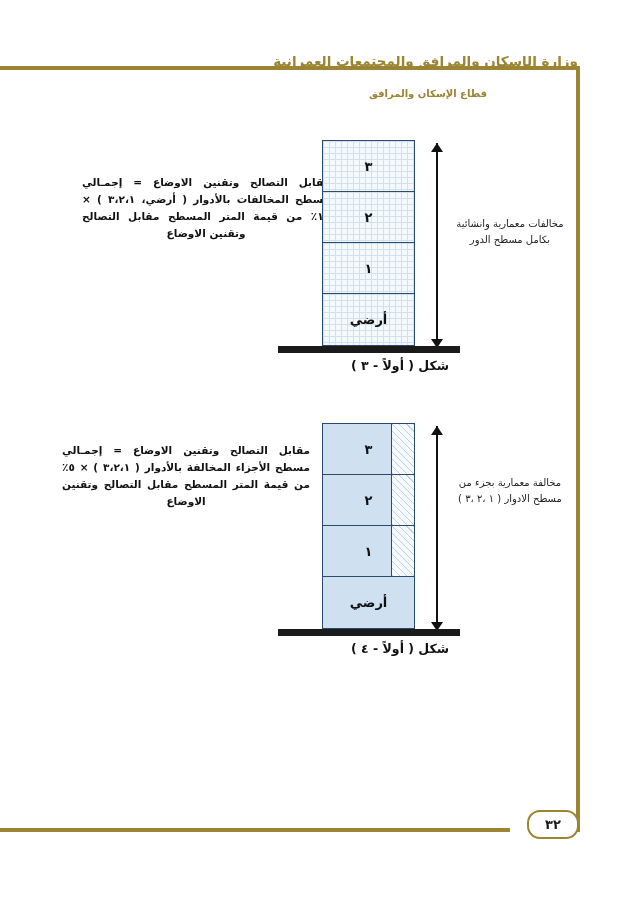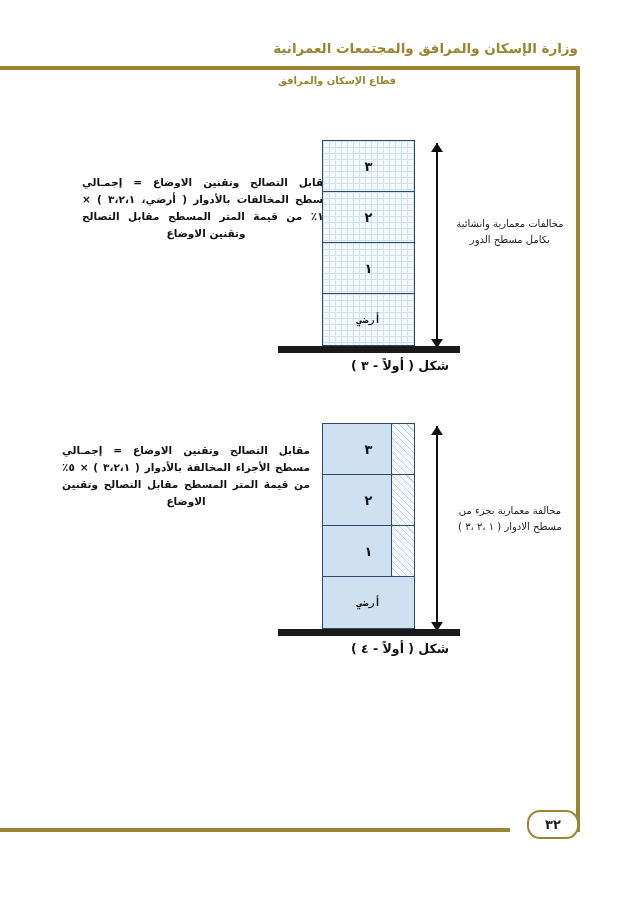--- a/index.html
+++ b/index.html
@@ -52,23 +52,23 @@
     top: 828px;
     width: 510px;
     height: 4px;
     background: #9b8432;
   }
 
   
   .header {
     position: absolute;
     right: 52px;
-    top: 39px;
+    top: 52px;
     width: 300px;
-    text-align: left;
+    text-align: center;
   }
   .header-title {
     font-size: 13.5px;
     font-weight: bold;
     color: #9b8432;
     letter-spacing: 0.2px;
     line-height: 1.35;
     white-space: nowrap;
   }
   .header-sub {
@@ -139,22 +139,21 @@
     background-color: #cfe0f1;
   }
   .floor-label {
     position: relative;
     z-index: 3;
     font-size: 13px;
     font-weight: bold;
     color: #111111;
   }
   .floor-label-ground {
-    font-size: 10px;
-    font-family: Liberation Mono, monospace;
+    font-size: 13px;
   }
   .hatch-strip {
     position: absolute;
     right: 0;
     top: 0;
     bottom: 0;
     width: 23px;
     z-index: 2;
     background-color: #f6fafd;
     background-image: repeating-linear-gradient(
@@ -310,21 +309,21 @@
         <span class="floor-label floor-label-ground">أرضي</span>
       </div>
     </div>
 
     <div class="dim-arrow" style="top:3px; height:205px;">
       <div class="dim-line"></div>
       <div class="dim-head dim-head-up"></div>
       <div class="dim-head dim-head-down"></div>
     </div>
 
-    <div class="side-note" style="top:52px;margin-top:28px;">مخالفة معمارية بجزء من مسطح الادوار ( ١ ،٢ ،٣ )</div>
+    <div class="side-note" style="top:52px;">مخالفة معمارية بجزء من مسطح الادوار ( ١ ،٢ ،٣ )</div>
 
     <div class="ground-line" style="top:206px;"></div>
 
     <div class="caption" style="top:218px;">شكل ( أولاً - ٤ )</div>
   </div>
 
   <div class="page-number">٣٢</div>
 
 </div>
 

